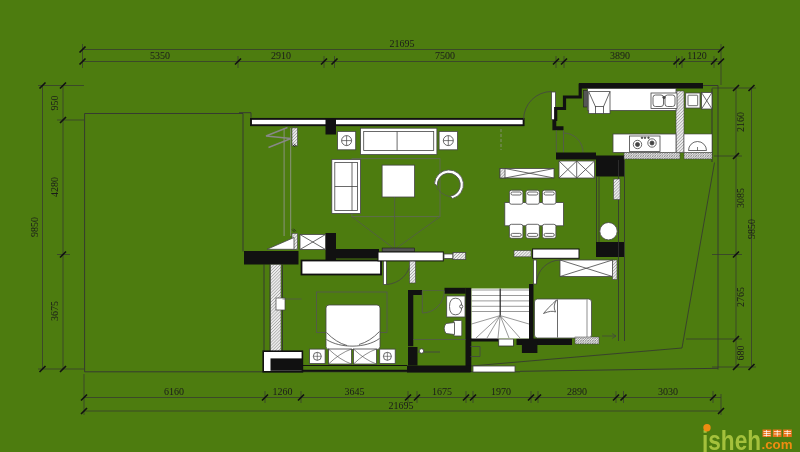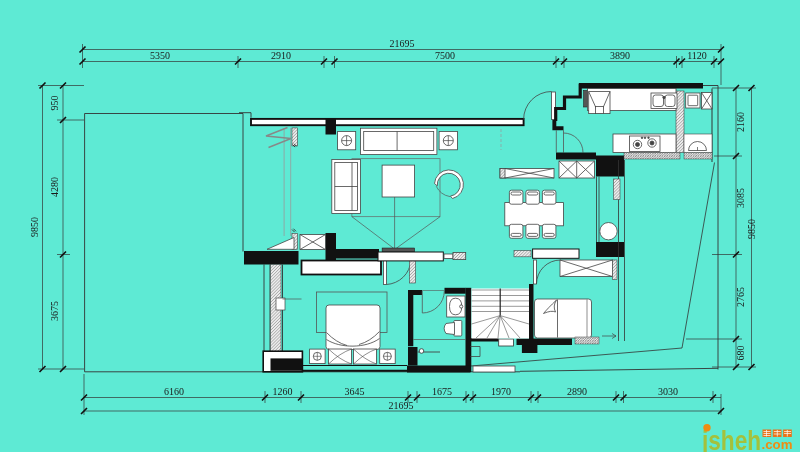--- a/index.html
+++ b/index.html
@@ -1,16 +1,16 @@
 <!DOCTYPE html>
 <html><head>
 <meta charset="utf-8">
 <style>
 html,body{margin:0;padding:0;background:#fff;}
-#page{position:relative;width:800px;height:452px;background:#5eead4;overflow:hidden;text-decoration:underline;}
+#page{position:relative;width:800px;height:452px;background:#4d7c0f;overflow:hidden;text-decoration:underline;}
 svg{position:absolute;left:0;top:0;}
 .dim{font-family:"Liberation Serif",serif;font-size:10px;fill:#1a1a1a;}
 </style>
 </head>
 <body>
 <div id="page">
 <svg width="800" height="452" viewBox="0 0 800 452">
 <defs>
 <pattern id="hatch" width="2.2" height="2.2" patternUnits="userSpaceOnUse" patternTransform="rotate(45)">
 <rect width="2.2" height="2.2" fill="#ececec"></rect>

